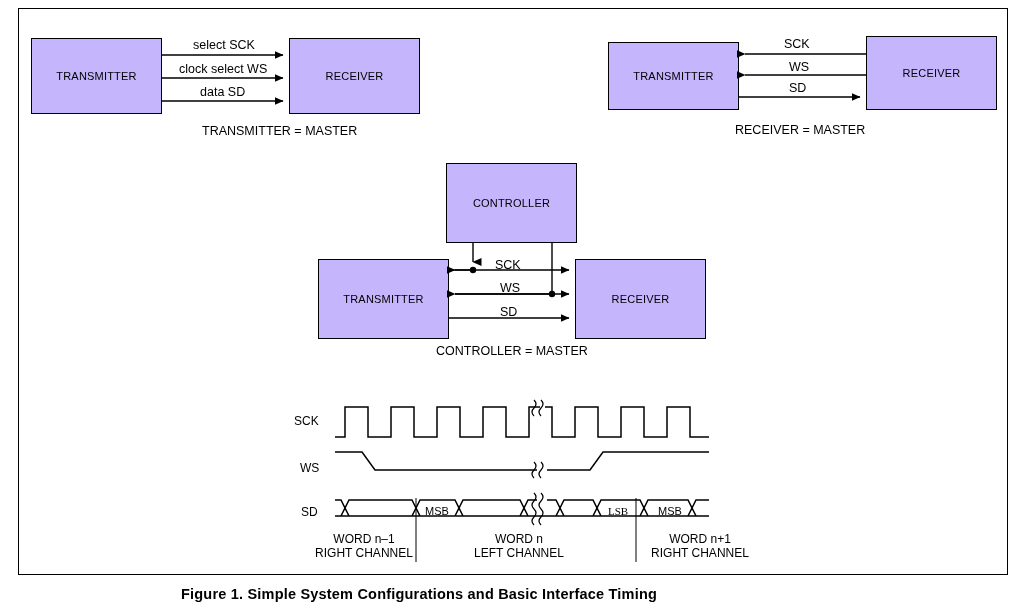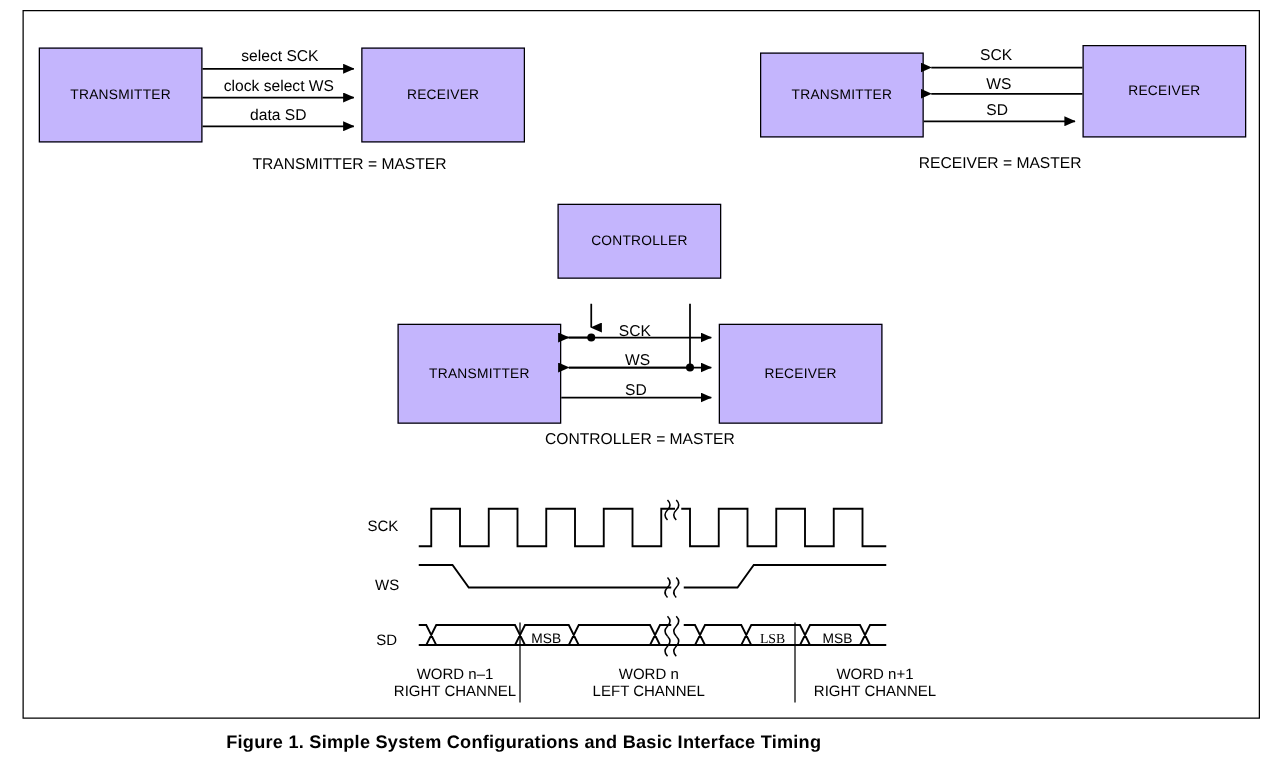--- a/index.html
+++ b/index.html
@@ -107,21 +107,21 @@
     <span>TRANSMITTER</span>
   </div>
   <div class="box" style="left:866px; top:36px; width:131px; height:74px;">
     <span>RECEIVER</span>
   </div>
   <div class="lbl" style="left:784px; top:37px;">SCK</div>
   <div class="lbl" style="left:789px; top:60px;">WS</div>
   <div class="lbl" style="left:789px; top:81px;">SD</div>
   <div class="lbl" style="left:735px; top:123px;">RECEIVER = MASTER</div>
 
-  <div class="box" style="left:446px; top:163px; width:131px; height:60px;">
+  <div class="box" style="left:446px; top:163px; width:131px; height:80px;">
     <span>CONTROLLER</span>
   </div>
   <div class="box" style="left:318px; top:259px; width:131px; height:80px;">
     <span>TRANSMITTER</span>
   </div>
   <div class="box" style="left:575px; top:259px; width:131px; height:80px;">
     <span>RECEIVER</span>
   </div>
   <div class="lbl" style="left:495px; top:258px;">SCK</div>
   <div class="lbl" style="left:500px; top:281px;">WS</div>

